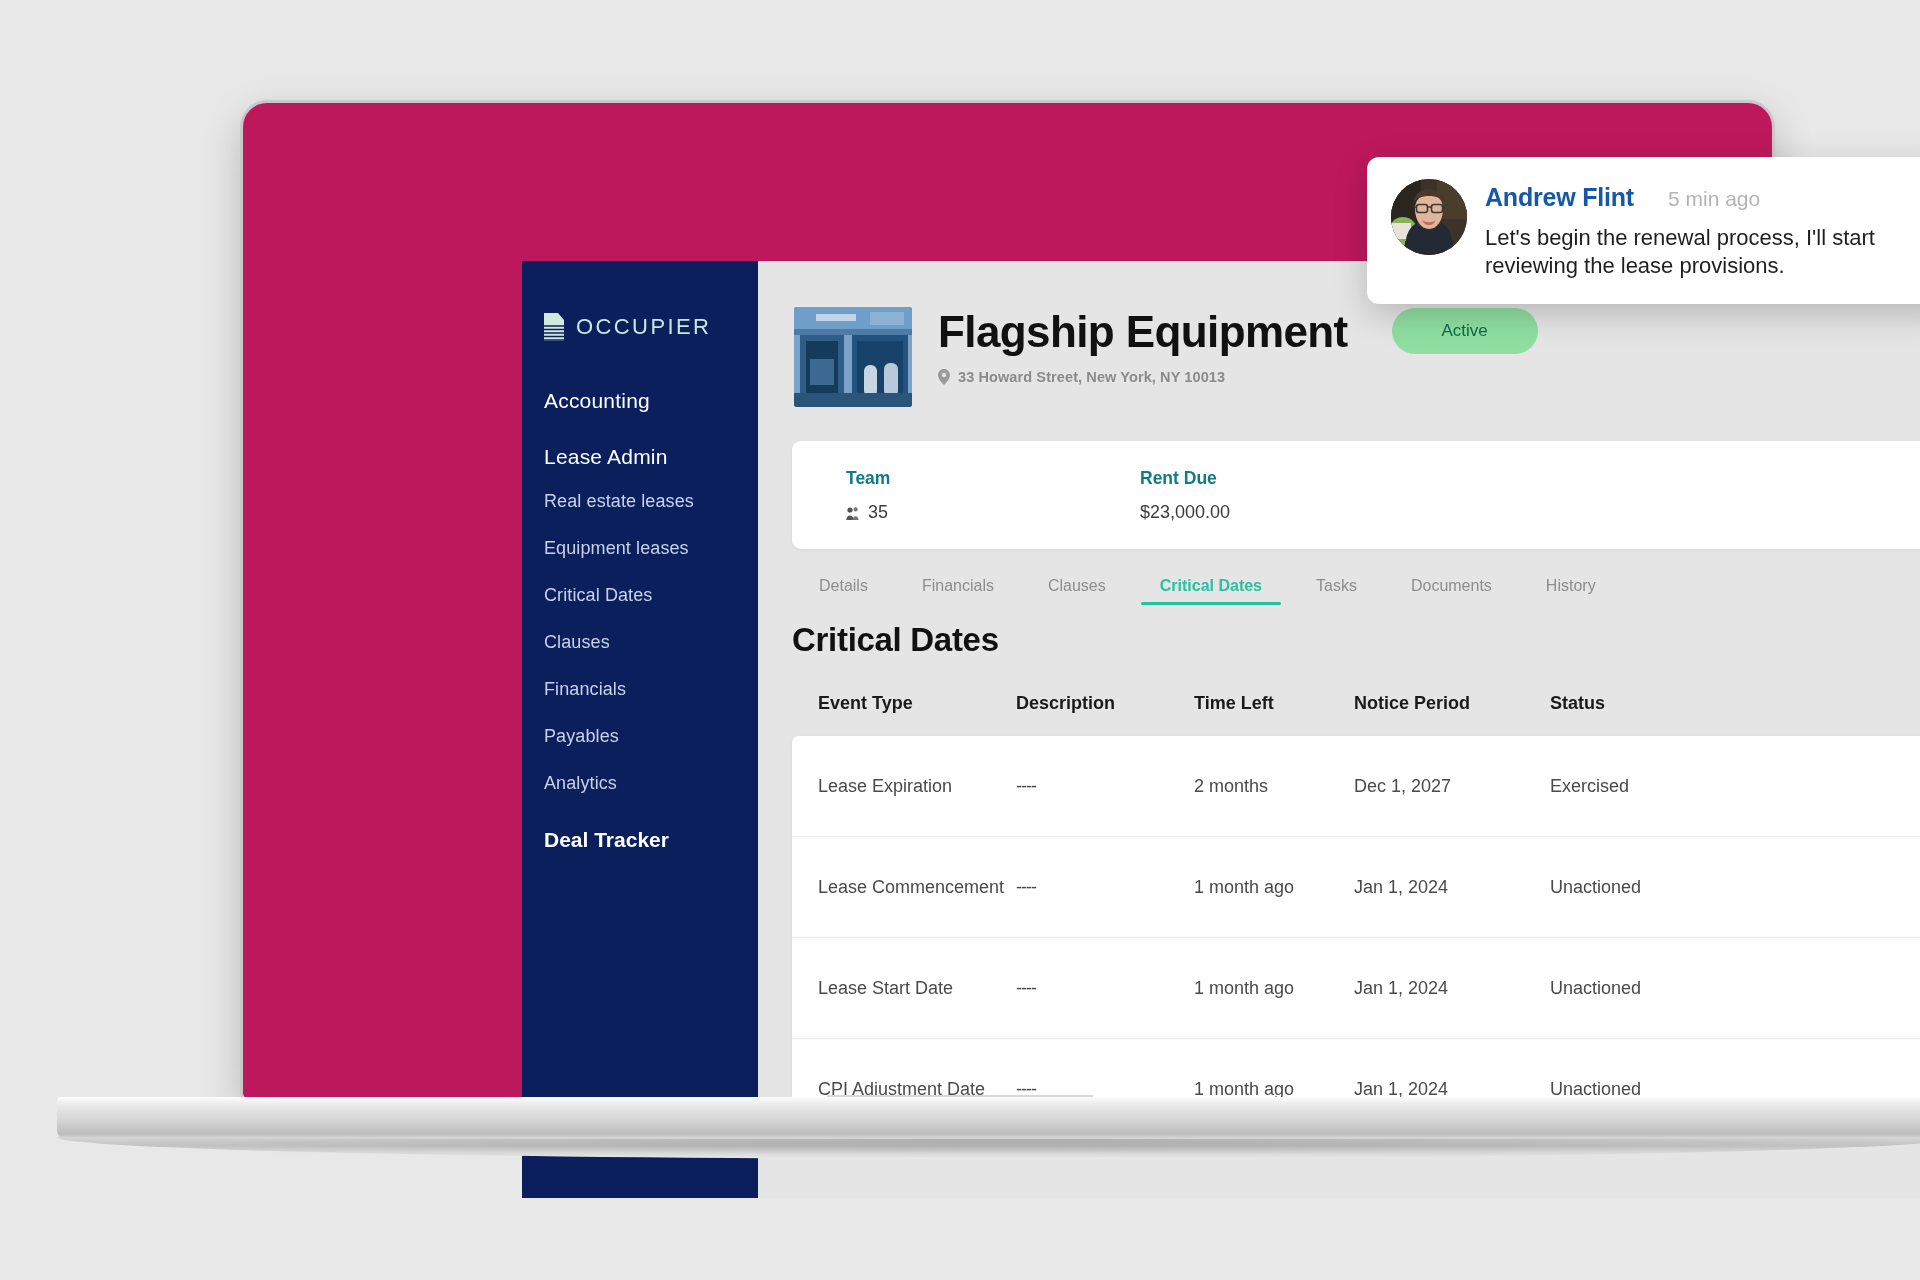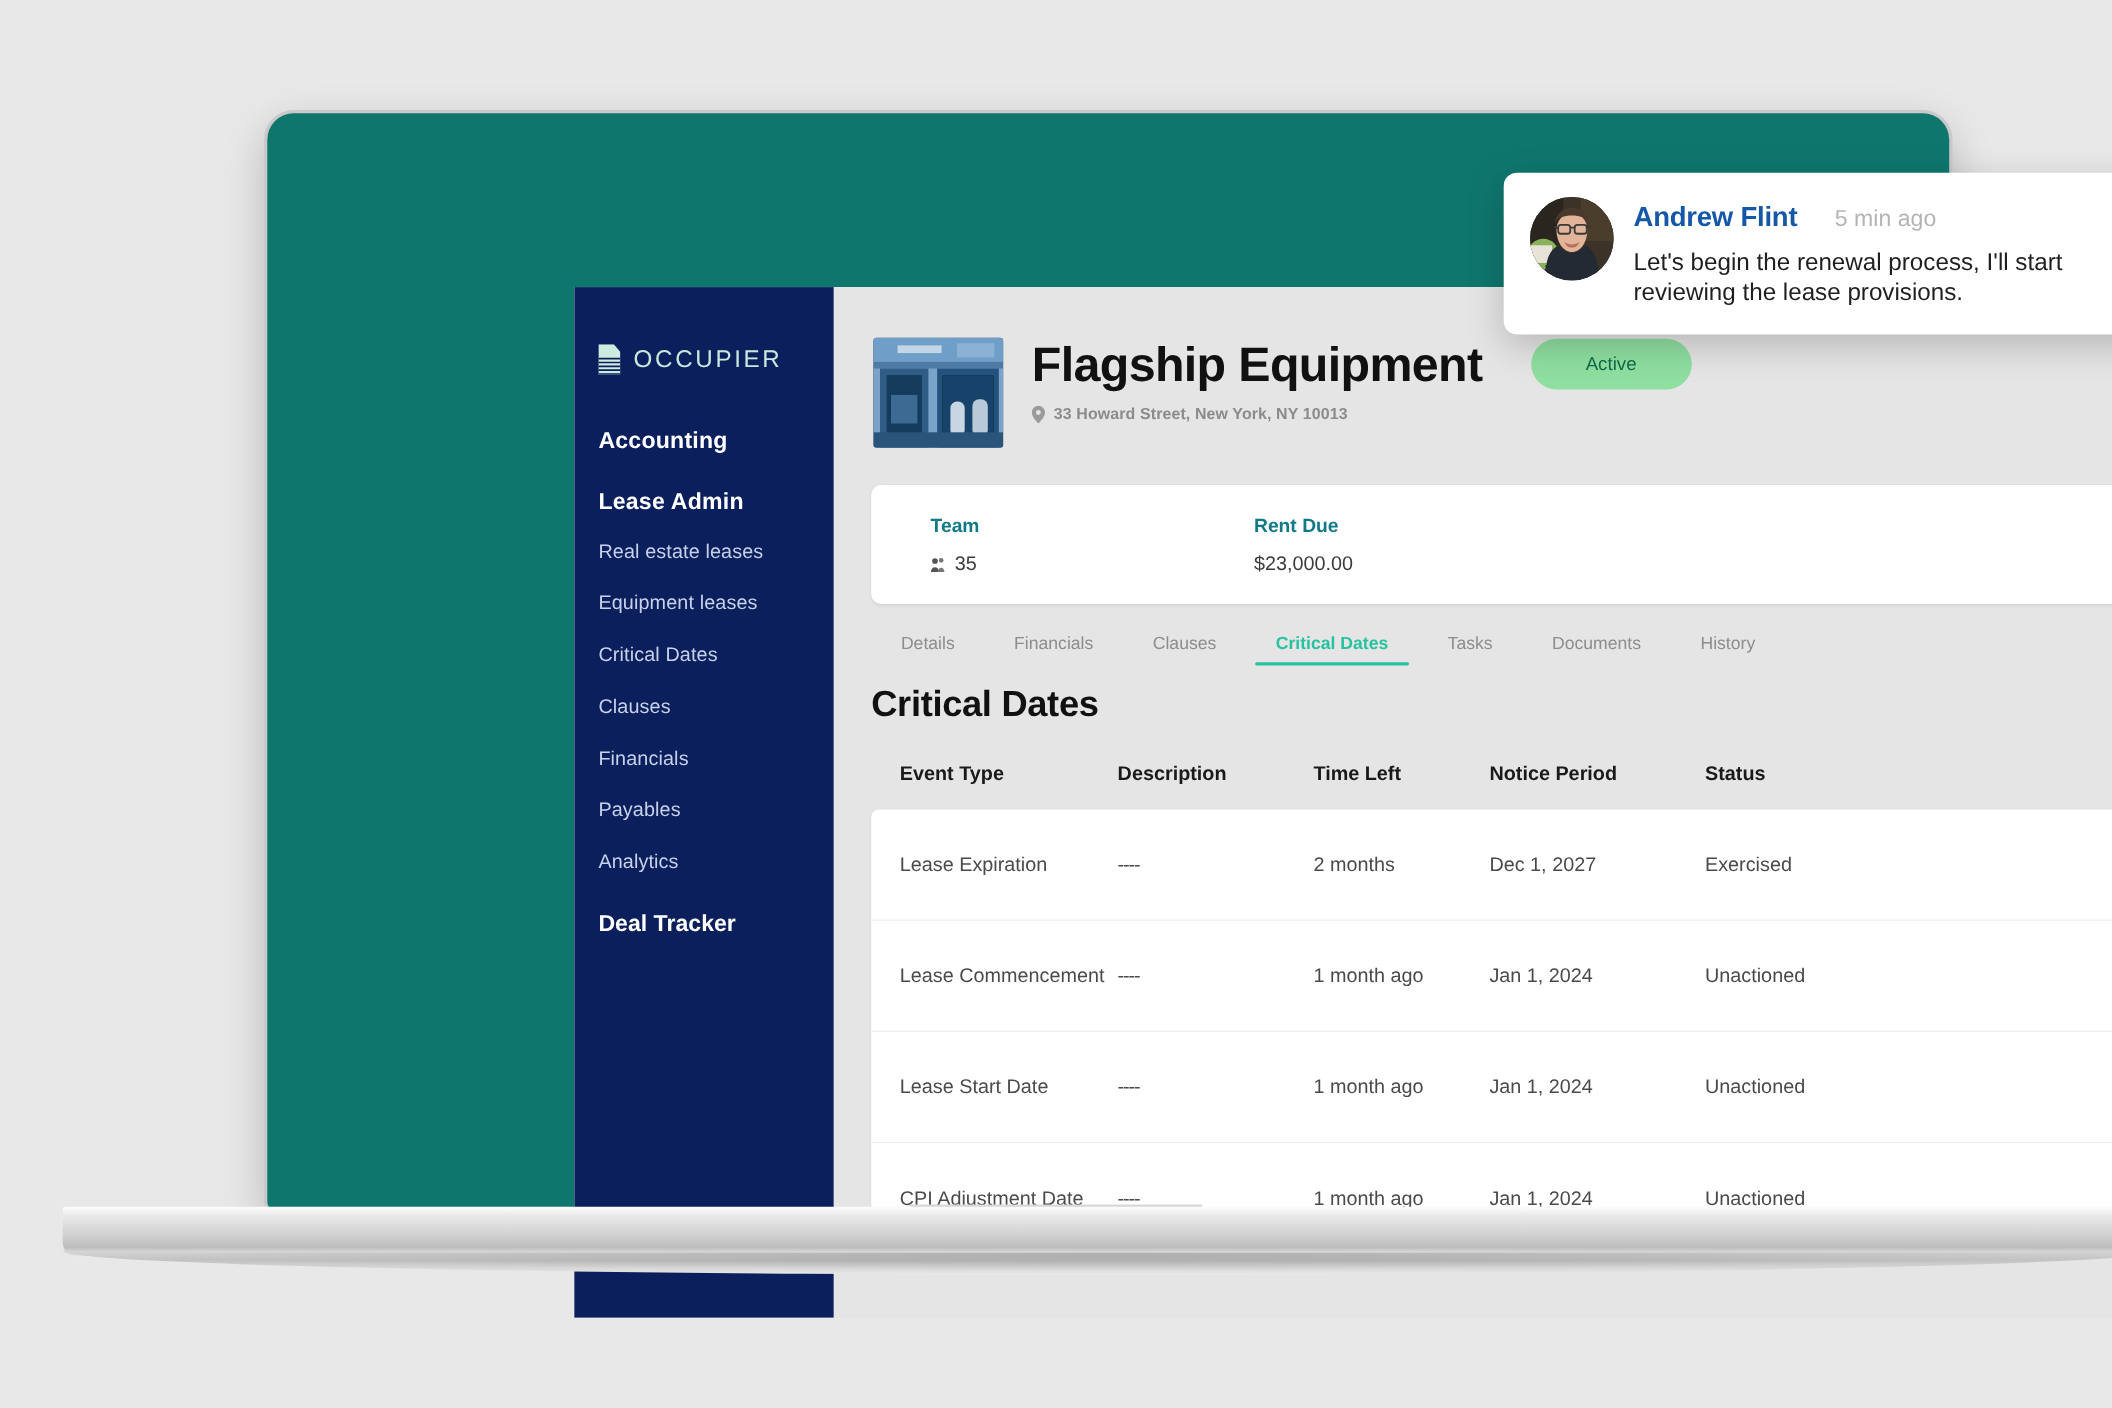--- a/index.html
+++ b/index.html
@@ -8,21 +8,21 @@
     background:#e8e8e8;
     font-family:"Liberation Sans", sans-serif;
     position:relative;
   }
 
   
   #laptop{position:absolute;left:0;top:0;width:1920px;height:1280px;}
 
   .laptop-lid{
     position:absolute;left:243px;top:103px;width:1529px;height:996px;
-    background:#0f766e;
+    background:#be185d;
     border-radius:24px 24px 6px 6px;
     box-shadow:0 0 0 3px #c9c9c9, 0 14px 40px rgba(0,0,0,.22);
   }
   .laptop-screen{
     position:absolute;left:279px;top:158px;width:1456px;height:937px;
     background:#e5e5e5;overflow:hidden;
   }
 
   .laptop-base{
     position:absolute;left:57px;top:1097px;width:1906px;height:46px;
@@ -55,21 +55,21 @@
     padding:52px 0 0 0;
     color:#dfe6f5;
   }
   .brand{display:flex;align-items:center;gap:12px;padding:0 0 0 22px;margin-bottom:48px;}
   .brand-mark{width:20px;height:28px;position:relative;flex:0 0 20px;}
   .brand-name{
     font-size:22px;letter-spacing:2.4px;font-weight:400;color:#c9e8dd;
   }
   .nav-group{margin-bottom:8px;}
   .nav-head{
-    font-size:21px;font-weight:700;color:#ffffff;padding:0 0 0 22px;margin-bottom:22px;
+    font-size:21px;font-weight:400;color:#ffffff;padding:0 0 0 22px;margin-bottom:22px;
     letter-spacing:.2px;
   }
   .nav-head.spaced{margin-top:32px;}
   .nav-item{
     font-size:18px;color:#c7d2ea;padding:0 0 0 22px;margin-bottom:26px;letter-spacing:.1px;
   }
   .nav-foot{
     font-size:21px;font-weight:700;color:#ffffff;padding:0 0 0 22px;margin-top:34px;
   }
 

